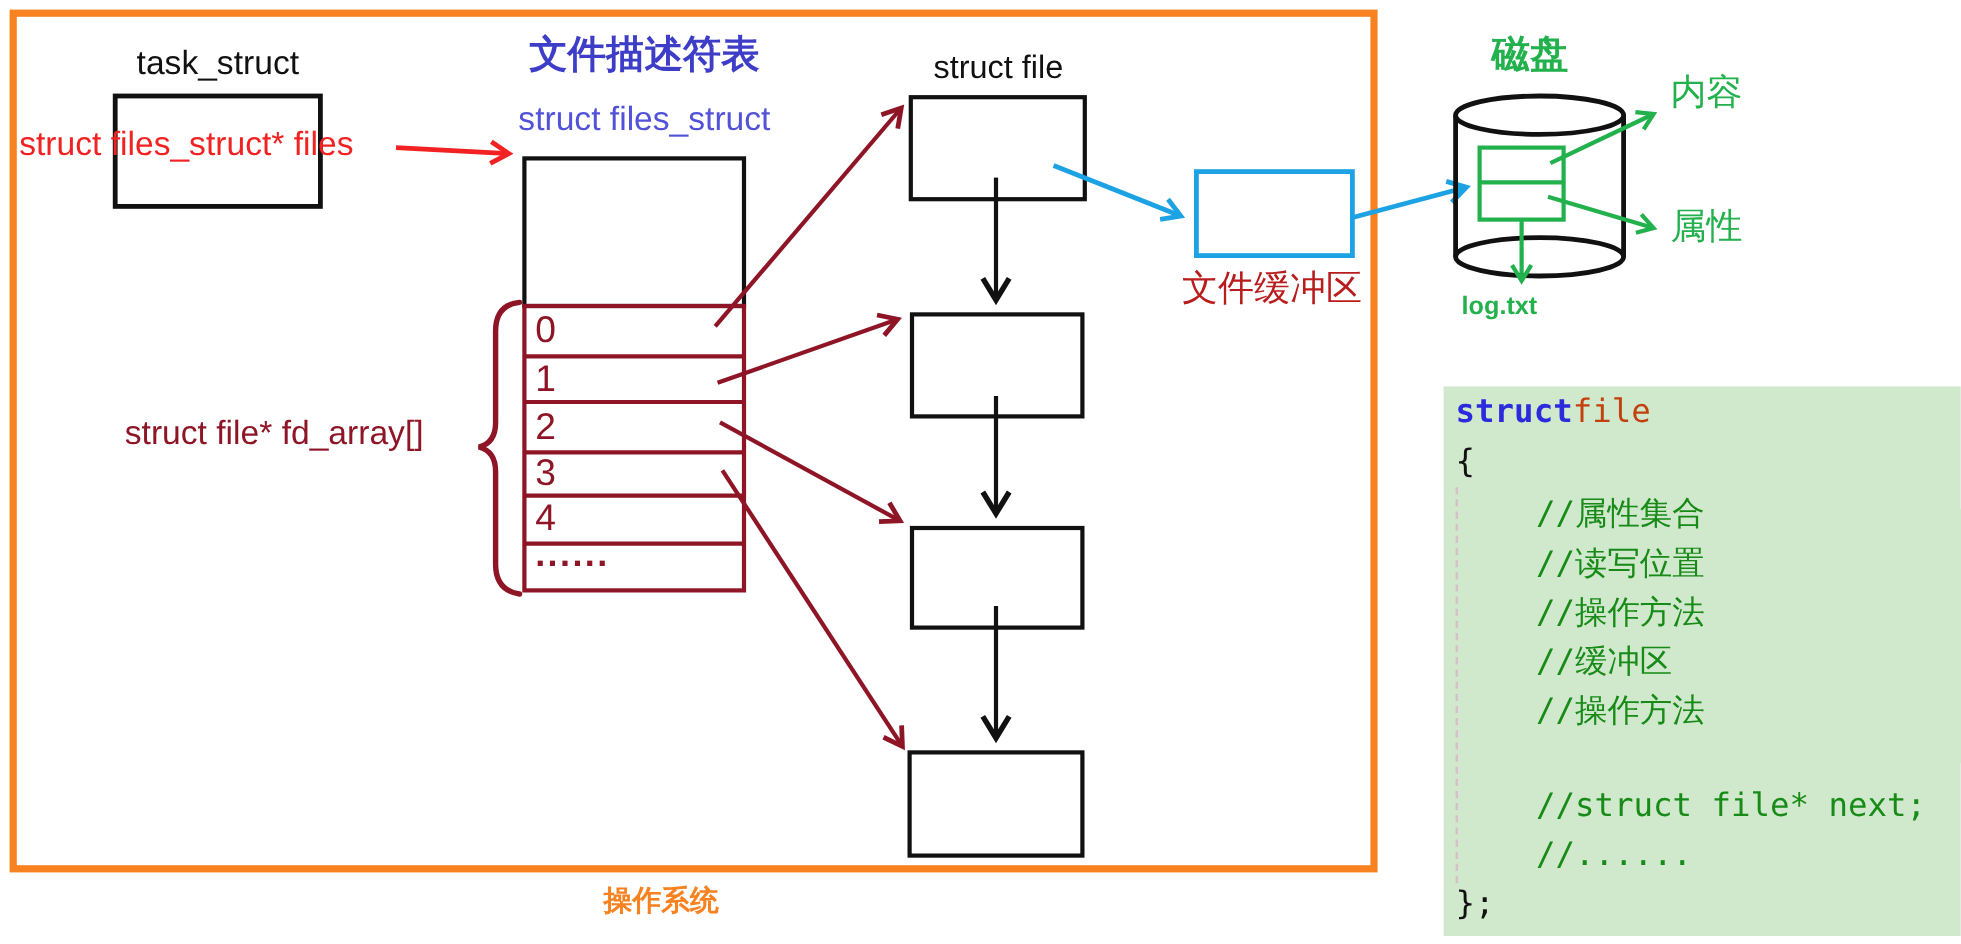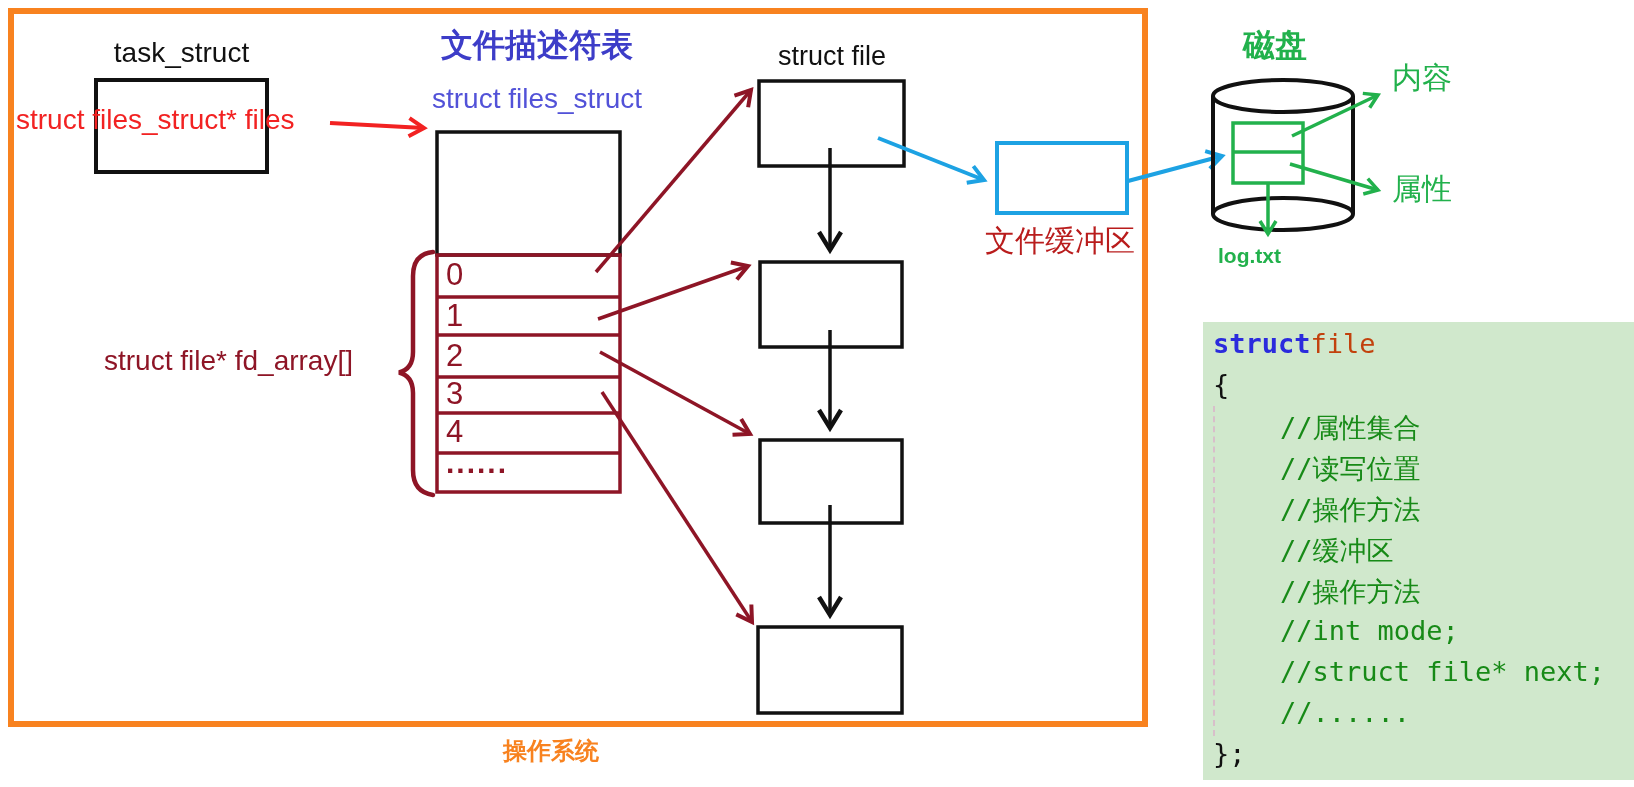--- a/index.html
+++ b/index.html
@@ -144,19 +144,18 @@
 
   <div class="code-block">
     <div class="indent-guide"></div>
     <div class="cl" style="top:6px"><span class="kw">struct</span><span class="ty">file</span></div>
     <div class="cl" style="top:47px">{</div>
     <div class="cl cm" style="top:88px">//属性集合</div>
     <div class="cl cm" style="top:129px">//读写位置</div>
     <div class="cl cm" style="top:170px">//操作方法</div>
     <div class="cl cm" style="top:211px">//缓冲区</div>
     <div class="cl cm" style="top:252px">//操作方法</div>
-    <div class="cl cm" style="top:293px">//int mode;</div>
     <div class="cl cm" style="top:334px">//struct file* next;</div>
     <div class="cl cm" style="top:375px">//......</div>
     <div class="cl" style="top:416px">};</div>
   </div>
 
 </div>
 
 </body></html>

